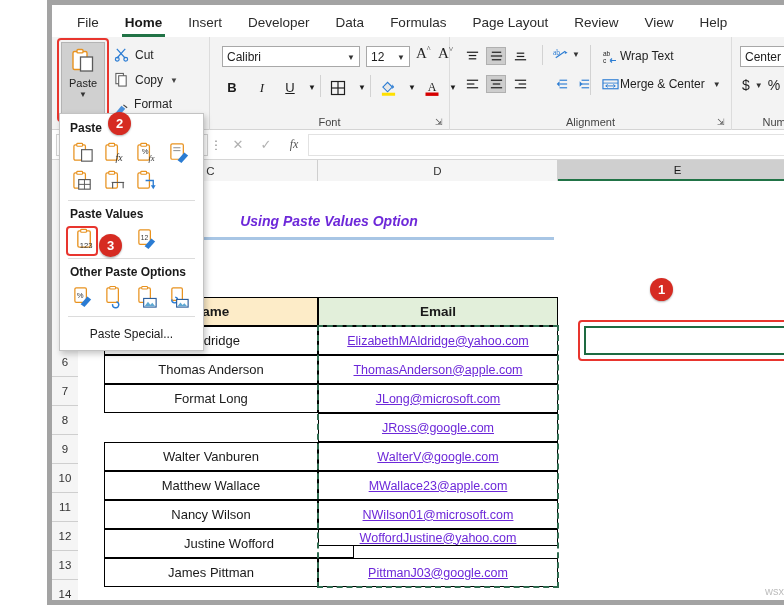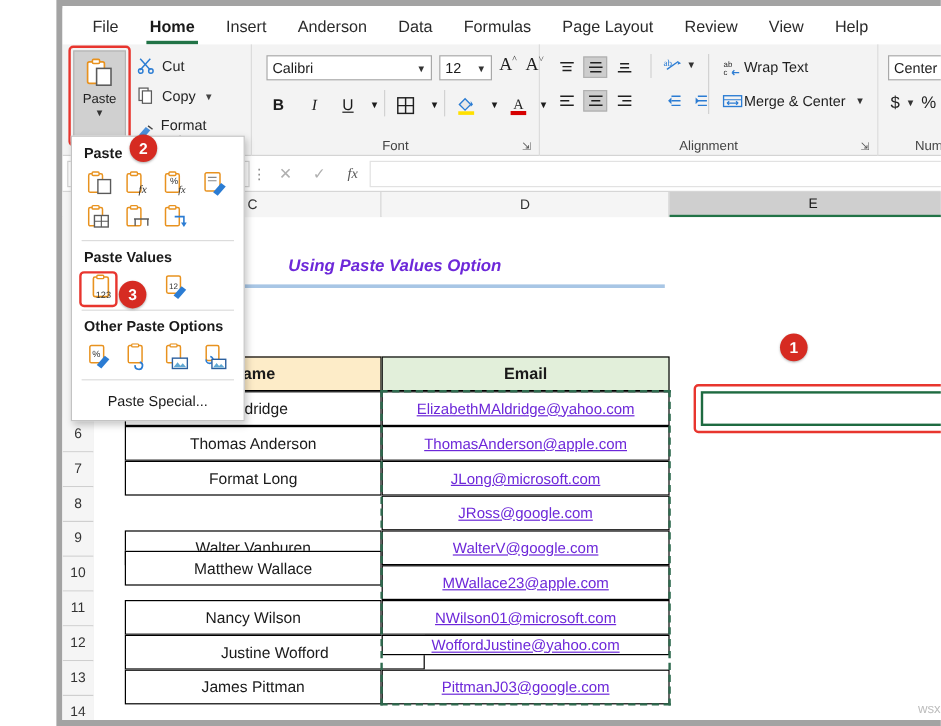--- a/index.html
+++ b/index.html
@@ -320,21 +320,21 @@
 </style>
 </head>
 <body>
 
 <div id="app">
 
   <div class="tabbar">
     <div class="tab">File</div>
     <div class="tab active">Home</div>
     <div class="tab">Insert</div>
-    <div class="tab">Anderson</div>
+    <div class="tab">Developer</div>
     <div class="tab">Data</div>
     <div class="tab">Formulas</div>
     <div class="tab">Page Layout</div>
     <div class="tab">Review</div>
     <div class="tab">View</div>
     <div class="tab">Help</div>
   </div>
 
   <div class="ribbon">
 
@@ -600,21 +600,21 @@
       <div class="tbl-cell email-val" style="left:240px; top:174px; width:240px; height:29px;">ThomasAnderson@apple.com</div>
 
       <div class="tbl-cell" style="left:26px; top:203px; width:214px; height:29px;">Format Long</div>
       <div class="tbl-cell email-val" style="left:240px; top:203px; width:240px; height:29px;">JLong@microsoft.com</div>
 
       <div class="tbl-cell email-val" style="left:240px; top:232px; width:240px; height:29px;">JRoss@google.com</div>
 
       <div class="tbl-cell" style="left:26px; top:261px; width:214px; height:29px;">Walter Vanburen</div>
       <div class="tbl-cell email-val" style="left:240px; top:261px; width:240px; height:29px;">WalterV@google.com</div>
 
-      <div class="tbl-cell" style="left:26px; top:278px; width:214px; height:29px;">Matthew Wallace</div>
+      <div class="tbl-cell" style="left:26px; top:290px; width:214px; height:29px;">Matthew Wallace</div>
       <div class="tbl-cell email-val" style="left:240px; top:290px; width:240px; height:29px;">MWallace23@apple.com</div>
 
       <div class="tbl-cell" style="left:26px; top:319px; width:214px; height:29px;">Nancy Wilson</div>
       <div class="tbl-cell email-val" style="left:240px; top:319px; width:240px; height:29px;">NWilson01@microsoft.com</div>
 
       <div class="tbl-cell" style="left:26px; top:348px; width:250px; height:29px;">Justine Wofford</div>
       <div class="tbl-cell email-val" style="left:240px; top:348px; width:240px; height:17px;">WoffordJustine@yahoo.com</div>
 
       <div class="tbl-cell" style="left:26px; top:377px; width:214px; height:29px;">James Pittman</div>
       <div class="tbl-cell email-val" style="left:240px; top:377px; width:240px; height:29px;">PittmanJ03@google.com</div>

